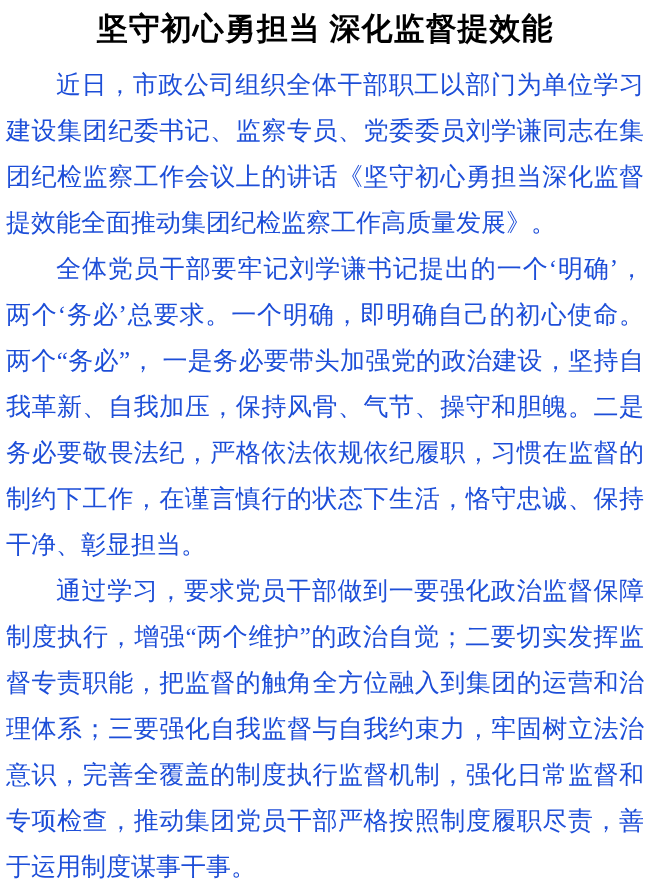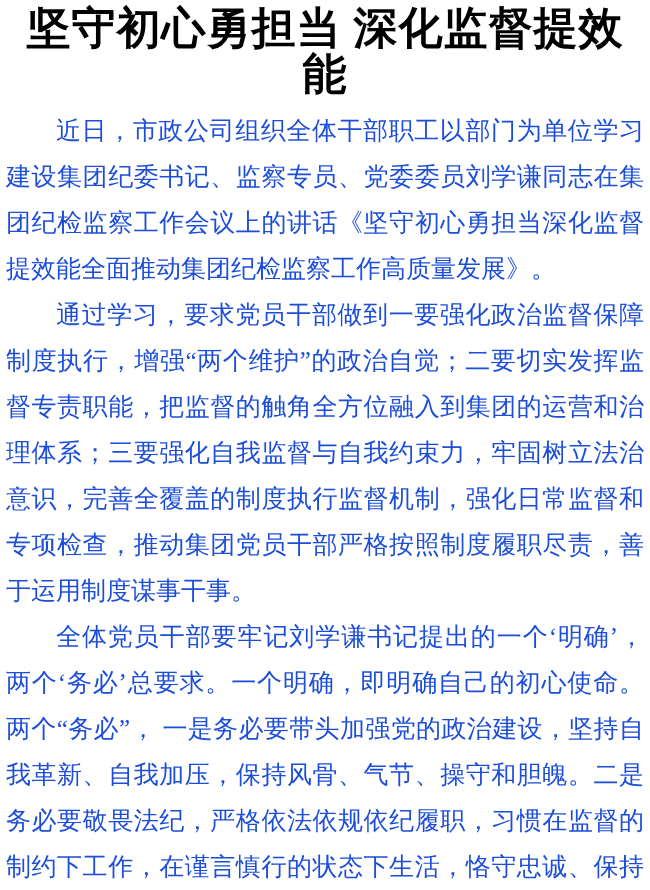--- a/index.html
+++ b/index.html
@@ -14,21 +14,21 @@
     margin: 0 auto;
     background: #ffffff;
     box-sizing: border-box;
     padding: 6px 6px 0 6px;
     color: #000000;
     font-family: "Liberation Serif", "DejaVu Serif", serif;
     overflow: hidden;
   }
   .doc-title {
     margin: 0;
-    font-size: 44px;
+    font-size: 31px;
     font-weight: bold;
     line-height: 46px;
     text-align: center;
     letter-spacing: 1px;
     color: #000000;
     font-family: "Liberation Serif", "DejaVu Serif", serif;
   }
   .doc-body {
     margin-top: 10px;
   }
@@ -43,16 +43,16 @@
     word-break: break-all;
   }
 </style>
 </head>
 <body>
 
 <div class="page">
   <h1 class="doc-title">坚守初心勇担当 深化监督提效能</h1>
   <div class="doc-body">
     <p class="doc-par">近日，市政公司组织全体干部职工以部门为单位学习建设集团纪委书记、监察专员、党委委员刘学谦同志在集团纪检监察工作会议上的讲话《坚守初心勇担当深化监督提效能全面推动集团纪检监察工作高质量发展》。</p>
+    <p class="doc-par">全体党员干部要牢记刘学谦书记提出的一个‘明确’，两个‘务必’总要求。一个明确，即明确自己的初心使命。两个“务必”， 一是务必要带头加强党的政治建设，坚持自我革新、自我加压，保持风骨、气节、操守和胆魄。二是务必要敬畏法纪，严格依法依规依纪履职，习惯在监督的制约下工作，在谨言慎行的状态下生活，恪守忠诚、保持干净、彰显担当。</p>
     <p class="doc-par">通过学习，要求党员干部做到一要强化政治监督保障制度执行，增强“两个维护”的政治自觉；二要切实发挥监督专责职能，把监督的触角全方位融入到集团的运营和治理体系；三要强化自我监督与自我约束力，牢固树立法治意识，完善全覆盖的制度执行监督机制，强化日常监督和专项检查，推动集团党员干部严格按照制度履职尽责，善于运用制度谋事干事。</p>
-    <p class="doc-par">全体党员干部要牢记刘学谦书记提出的一个‘明确’，两个‘务必’总要求。一个明确，即明确自己的初心使命。两个“务必”， 一是务必要带头加强党的政治建设，坚持自我革新、自我加压，保持风骨、气节、操守和胆魄。二是务必要敬畏法纪，严格依法依规依纪履职，习惯在监督的制约下工作，在谨言慎行的状态下生活，恪守忠诚、保持干净、彰显担当。</p>
   </div>
 </div>
 
 </body></html>

